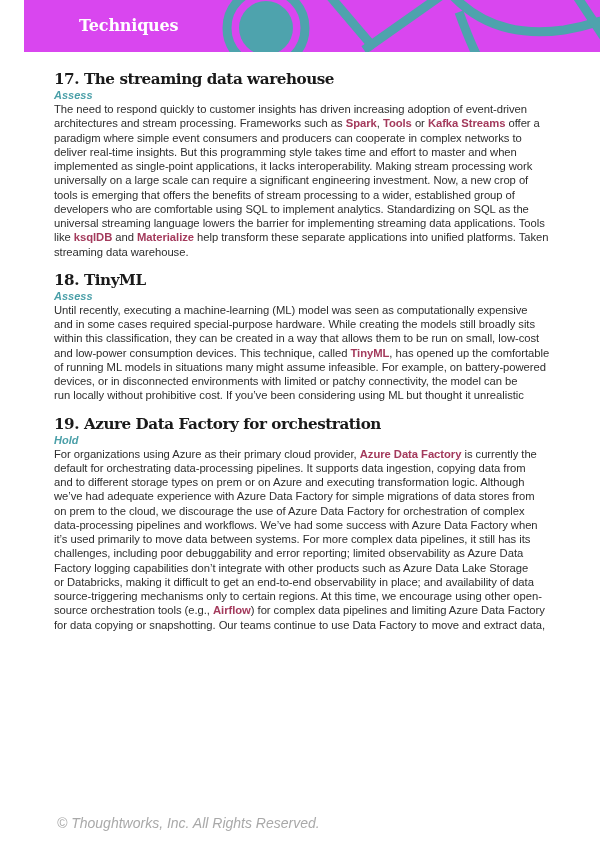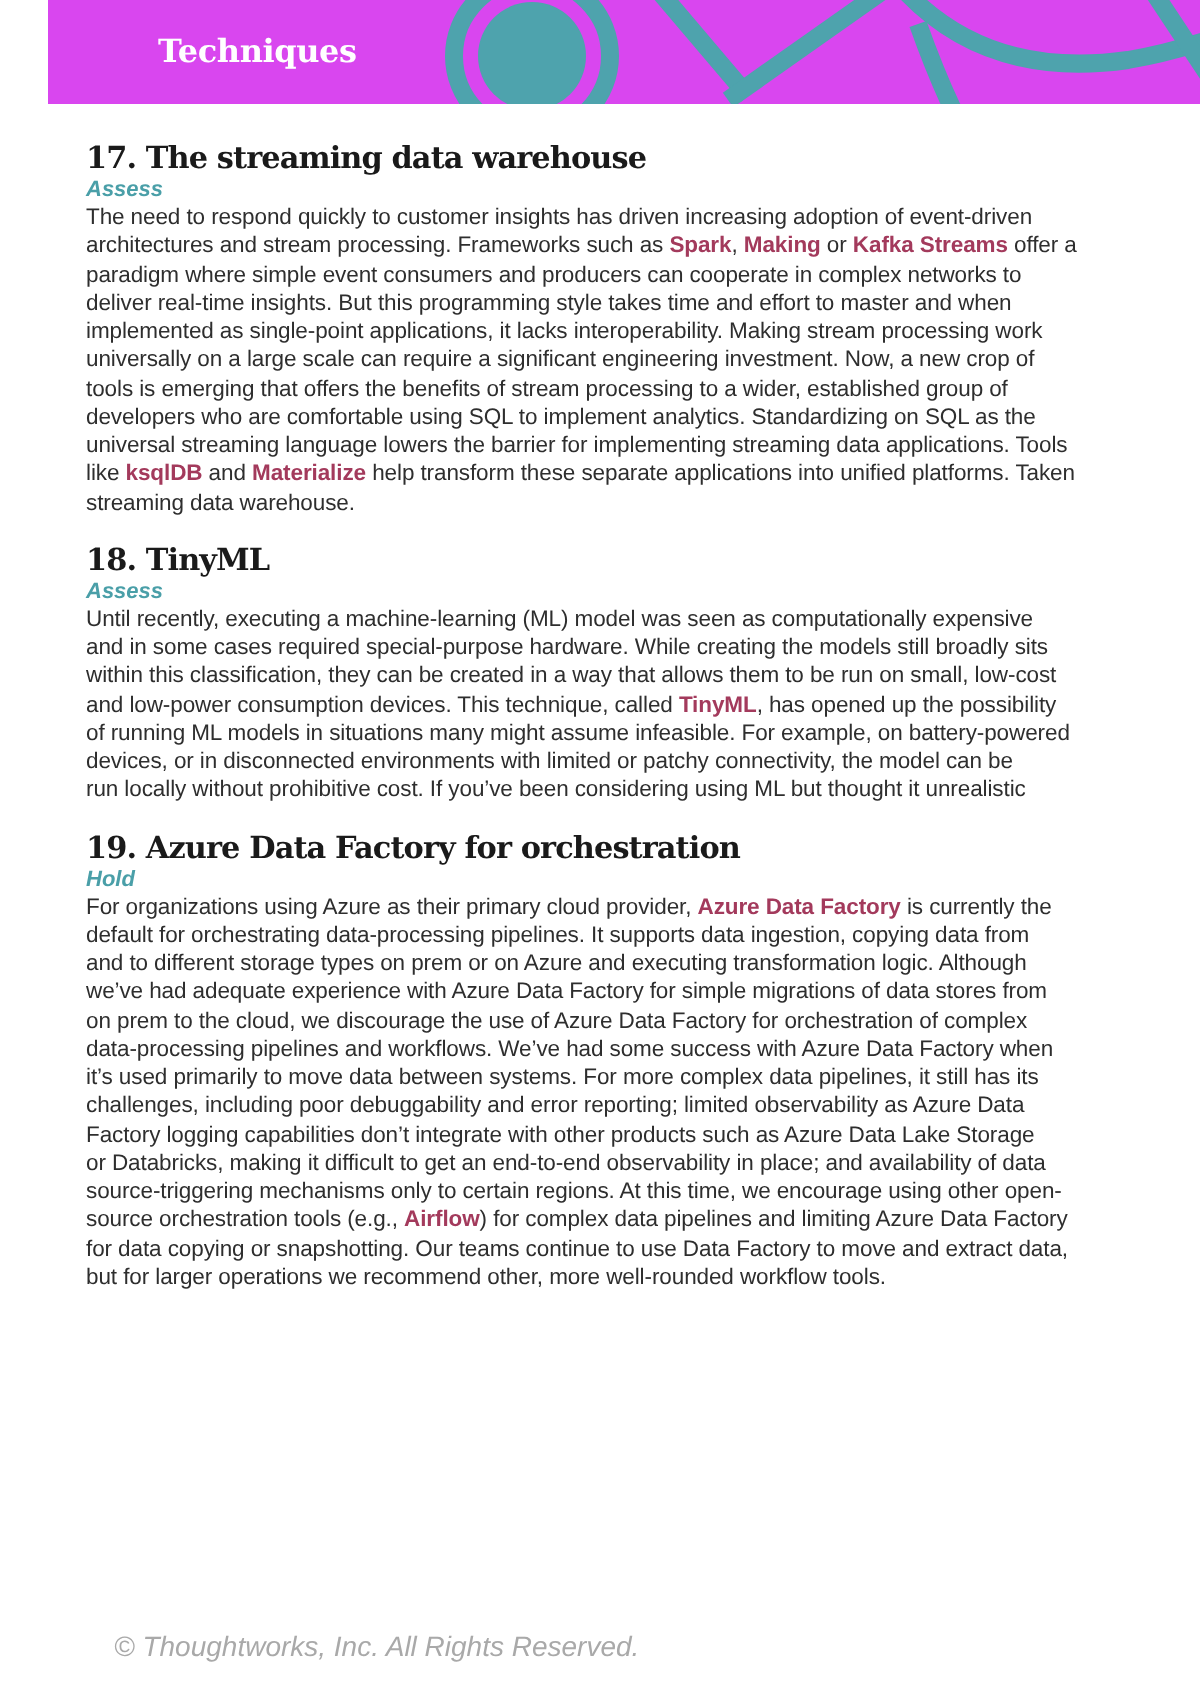--- a/index.html
+++ b/index.html
@@ -33,21 +33,21 @@
       left: 55px;
       top: 16px;
       font-family: "DejaVu Serif", "Liberation Serif", serif;
       font-weight: bold;
       font-size: 16px;
       color: #ffffff;
       letter-spacing: -0.2px;
     }
     .content {
       position: absolute;
-      left: 43px;
+      left: 54px;
       top: 69px;
       width: 490px;
     }
     .section {
       margin: 0 0 11px 0;
     }
     .section-title {
       font-family: "DejaVu Serif", "Liberation Serif", serif;
       font-weight: bold;
       font-size: 15.2px;
@@ -126,40 +126,40 @@
   </svg>
   <div class="header-title">Techniques</div>
 </div>
 
 <div class="content">
   <div class="section">
     <h2 class="section-title">17. The streaming data warehouse</h2>
     <div class="ring">Assess</div>
     <div class="body-text">
         <span class="line"><span>The need to respond quickly to customer insights has driven increasing adoption of event-driven</span></span>
-        <span class="line"><span>architectures and stream processing. Frameworks such as </span><a class="link">Spark</a><span>, </span><a class="link">Making</a><span> or </span><a class="link">Kafka Streams</a><span> offer a</span></span>
+        <span class="line"><span>architectures and stream processing. Frameworks such as </span><a class="link">Spark</a><span>, </span><a class="link">Tools</a><span> or </span><a class="link">Kafka Streams</a><span> offer a</span></span>
         <span class="line"><span>paradigm where simple event consumers and producers can cooperate in complex networks to</span></span>
         <span class="line"><span>deliver real-time insights. But this programming style takes time and effort to master and when</span></span>
         <span class="line"><span>implemented as single-point applications, it lacks interoperability. Making stream processing work</span></span>
         <span class="line"><span>universally on a large scale can require a significant engineering investment. Now, a new crop of</span></span>
         <span class="line"><span>tools is emerging that offers the benefits of stream processing to a wider, established group of</span></span>
         <span class="line"><span>developers who are comfortable using SQL to implement analytics. Standardizing on SQL as the</span></span>
         <span class="line"><span>universal streaming language lowers the barrier for implementing streaming data applications. Tools</span></span>
         <span class="line"><span>like </span><a class="link">ksqlDB</a><span> and </span><a class="link">Materialize</a><span> help transform these separate applications into unified platforms. Taken</span></span>
         <span class="line"><span>streaming data warehouse.</span></span>
       </div>
   </div>
   <div class="section">
     <h2 class="section-title">18. TinyML</h2>
     <div class="ring">Assess</div>
     <div class="body-text">
         <span class="line"><span>Until recently, executing a machine-learning (ML) model was seen as computationally expensive</span></span>
         <span class="line"><span>and in some cases required special-purpose hardware. While creating the models still broadly sits</span></span>
         <span class="line"><span>within this classification, they can be created in a way that allows them to be run on small, low-cost</span></span>
-        <span class="line"><span>and low-power consumption devices. This technique, called </span><a class="link">TinyML</a><span>, has opened up the possibility</span></span>
+        <span class="line"><span>and low-power consumption devices. This technique, called </span><a class="link">TinyML</a><span>, has opened up the comfortable</span></span>
         <span class="line"><span>of running ML models in situations many might assume infeasible. For example, on battery-powered</span></span>
         <span class="line"><span>devices, or in disconnected environments with limited or patchy connectivity, the model can be</span></span>
         <span class="line"><span>run locally without prohibitive cost. If you’ve been considering using ML but thought it unrealistic</span></span>
       </div>
   </div>
   <div class="section">
     <h2 class="section-title">19. Azure Data Factory for orchestration</h2>
     <div class="ring">Hold</div>
     <div class="body-text">
         <span class="line"><span>For organizations using Azure as their primary cloud provider, </span><a class="link">Azure Data Factory</a><span> is currently the</span></span>
@@ -168,19 +168,18 @@
         <span class="line"><span>we’ve had adequate experience with Azure Data Factory for simple migrations of data stores from</span></span>
         <span class="line"><span>on prem to the cloud, we discourage the use of Azure Data Factory for orchestration of complex</span></span>
         <span class="line"><span>data-processing pipelines and workflows. We’ve had some success with Azure Data Factory when</span></span>
         <span class="line"><span>it’s used primarily to move data between systems. For more complex data pipelines, it still has its</span></span>
         <span class="line"><span>challenges, including poor debuggability and error reporting; limited observability as Azure Data</span></span>
         <span class="line"><span>Factory logging capabilities don’t integrate with other products such as Azure Data Lake Storage</span></span>
         <span class="line"><span>or Databricks, making it difficult to get an end-to-end observability in place; and availability of data</span></span>
         <span class="line"><span>source-triggering mechanisms only to certain regions. At this time, we encourage using other open-</span></span>
         <span class="line"><span>source orchestration tools (e.g., </span><a class="link">Airflow</a><span>) for complex data pipelines and limiting Azure Data Factory</span></span>
         <span class="line"><span>for data copying or snapshotting. Our teams continue to use Data Factory to move and extract data,</span></span>
-        <span class="line"><span>but for larger operations we recommend other, more well-rounded workflow tools.</span></span>
       </div>
   </div>
 </div>
 
 <div class="footer-copy">© Thoughtworks, Inc. All Rights Reserved.</div>
 <div class="footer-page">17</div>
 
 </body></html>

